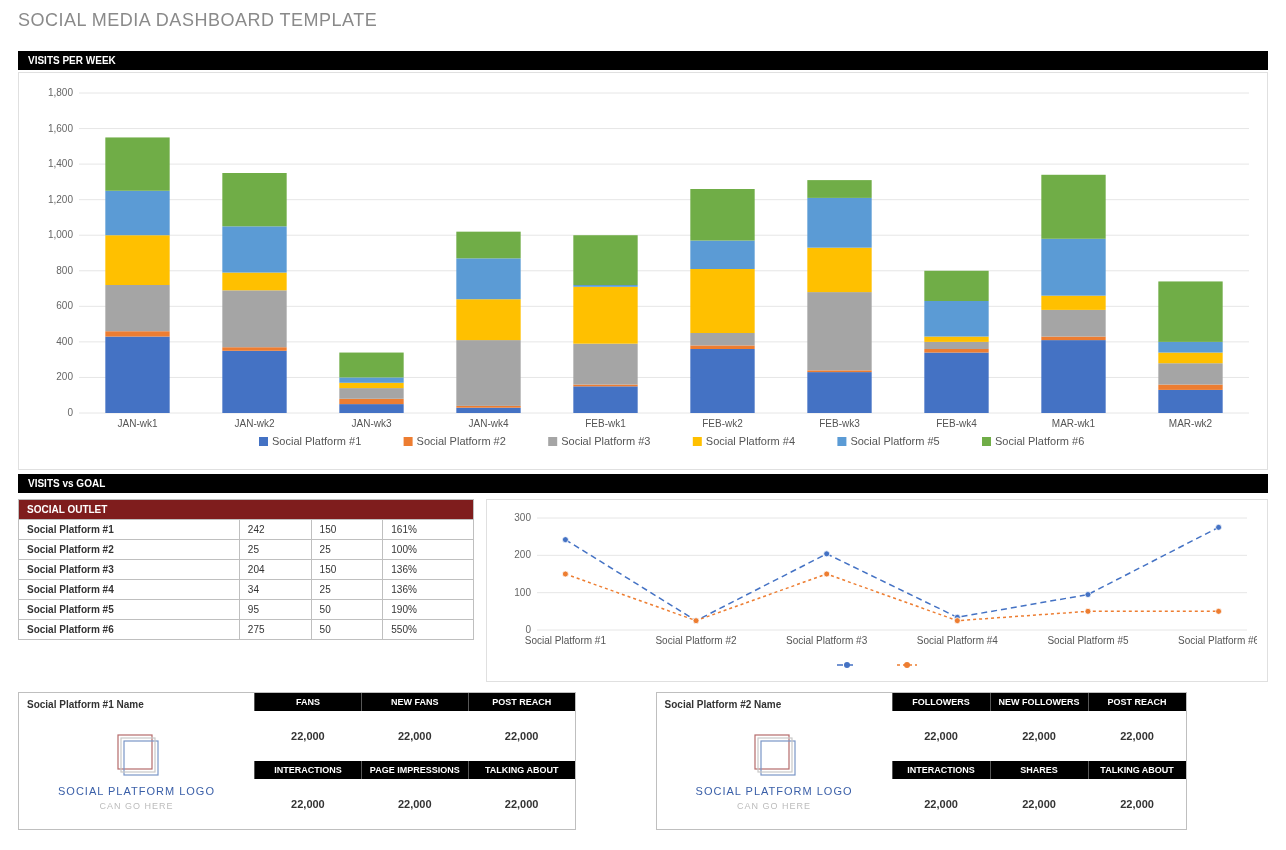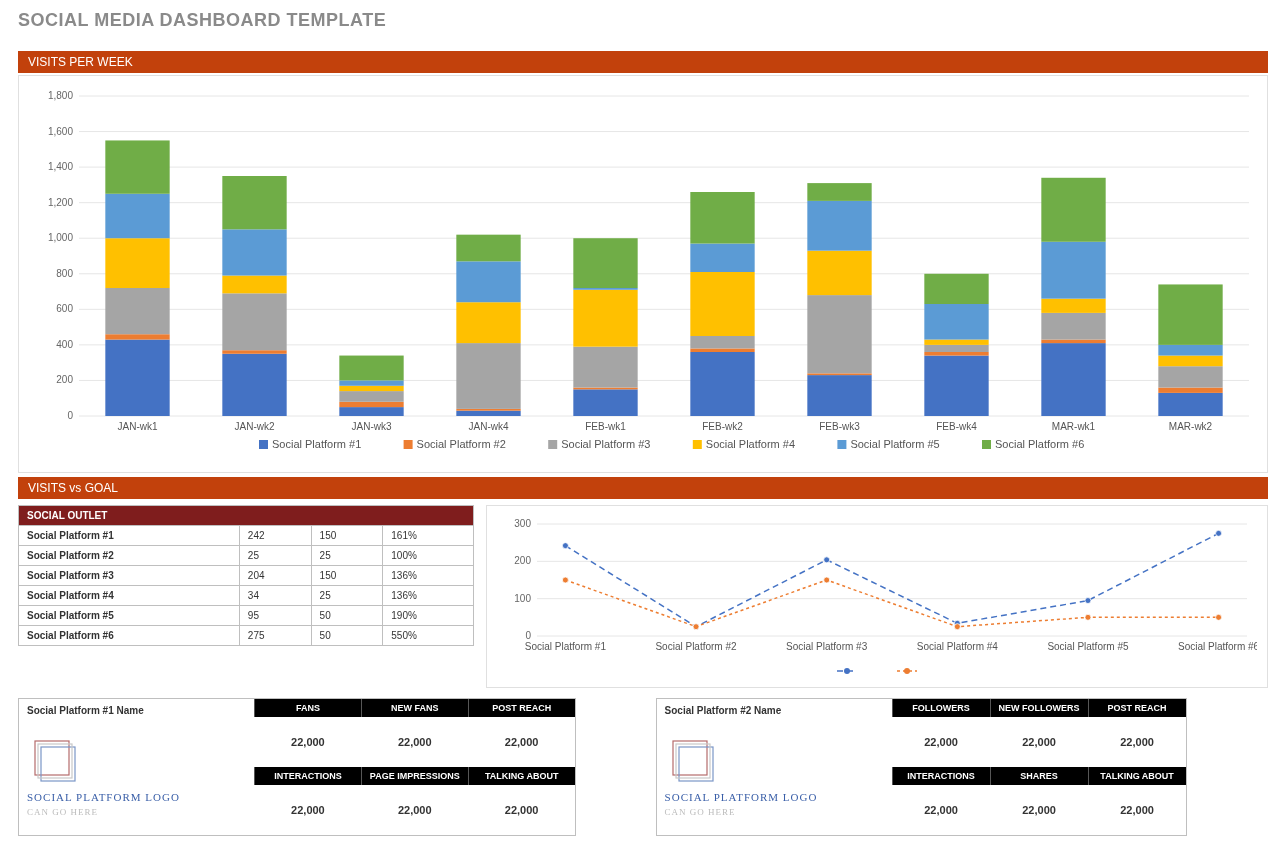--- a/index.html
+++ b/index.html
@@ -1,30 +1,30 @@
 <!DOCTYPE html>
 <html><head>
 <meta charset="utf-8">
 <style>
   * { box-sizing: border-box; margin: 0; padding: 0; }
   body { font-family: Arial, sans-serif; font-size: 11px; color: #333; padding: 10px 18px; background: #fff; }
-  .page-title { font-size: 18px; font-weight: bold; color: #8a8a8a; letter-spacing: 0.5px; margin-bottom: 20px; }
-  .section-bar { background: #c2410c; color: #fff; font-size: 12px; font-weight: normal; padding: 4px 10px; margin: 4px 0 2px 0; }
+  .page-title { font-size: 18px; font-weight: normal; color: #8a8a8a; letter-spacing: 0.5px; margin-bottom: 20px; }
+  .section-bar { background: #000000; color: #fff; font-size: 10px; font-weight: bold; padding: 4px 10px; margin: 4px 0 2px 0; }
   .chart-box { border: 1px solid #e0e0e0; padding: 10px 10px 4px 10px; }
   svg text { font-family: Arial, sans-serif; }
   .row { display: flex; gap: 12px; margin-top: 6px; }
   .col { flex: 1; }
   table.data { border-collapse: collapse; width: 100%; }
   table.data th, table.data td { border: 1px solid #bfbfbf; padding: 4px 8px; text-align: left; font-size: 10px; }
   table.data th { background: #7f1d1d; color: #fff; font-weight: bold; }
   table.data td.name { font-weight: bold; }
   .platform-card { border: 1px solid #bfbfbf; display: flex; }
   .platform-card .logo-area { width: 235px; padding: 6px 8px; display: flex; flex-direction: column; }
   .platform-card .logo-title { font-weight: bold; font-size: 10px; margin-bottom: 4px; }
-  .platform-card .logo-body { flex: 1; display: flex; flex-direction: column; align-items: flex-start; justify-content: center; gap: 4px; font-family: Liberation Serif, serif; }
+  .platform-card .logo-body { flex: 1; display: flex; flex-direction: column; align-items: center; justify-content: center; gap: 4px; }
   .platform-card .logo-caption { color: #3a5fa8; font-size: 11px; letter-spacing: 1px; text-align:center; }
   .platform-card .logo-sub { color: #bcbcbc; font-size: 9px; letter-spacing: 1px; }
   .platform-card .metrics { flex: 1; display: grid; grid-template-columns: repeat(3,1fr); grid-template-rows: auto 1fr auto 1fr; }
   .platform-card .mhead { background: #000; color: #fff; text-align: center; font-size: 9px; font-weight: bold; padding: 4px 8px; border-left: 1px solid #575757; }
   .platform-card .mval { text-align: center; font-weight: bold; font-size: 11px; padding: 19px 2px; border-left: 1px solid #fff; }
 </style>
 </head>
 <body>
 
 <div class="page-title">SOCIAL MEDIA DASHBOARD TEMPLATE</div>

